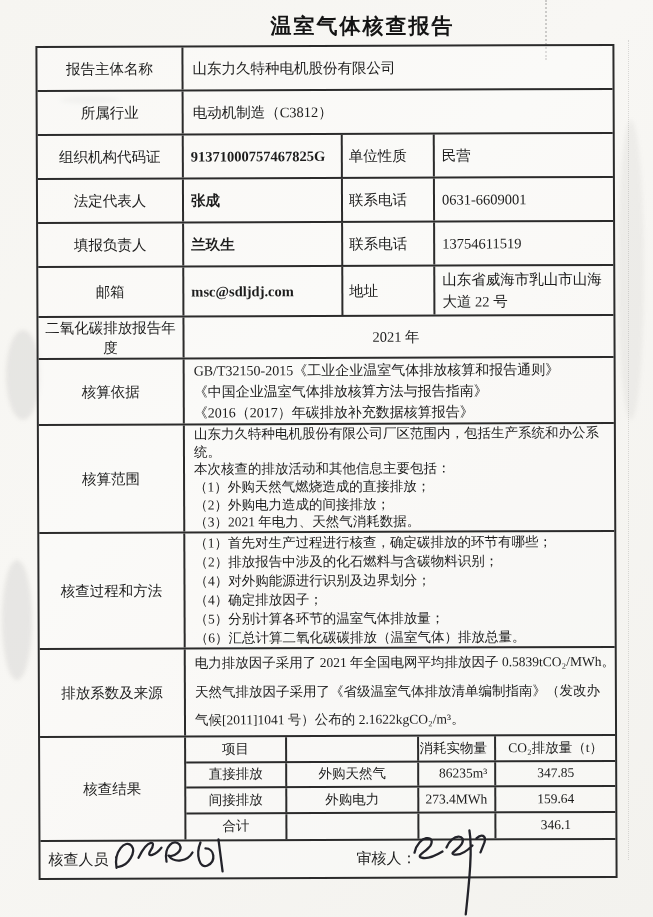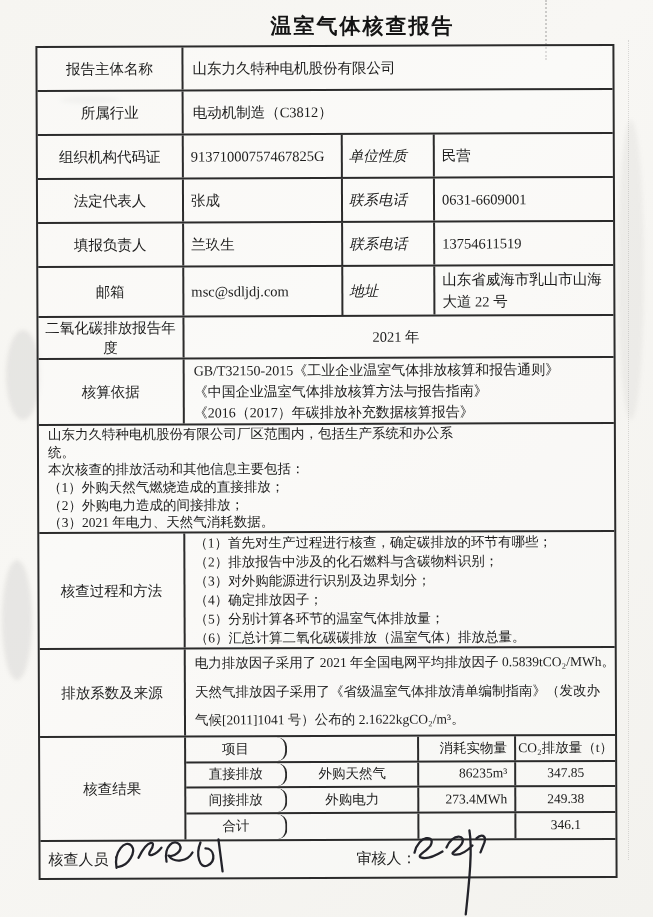--- a/index.html
+++ b/index.html
@@ -31,42 +31,42 @@
     border:2px solid #2b2b2b;background:rgba(255,255,255,.35);
     transform:rotate(-0.22deg);
     font-size:14.5px;
   }
   .trow{display:flex;border-bottom:2px solid #2b2b2b;box-sizing:border-box;}
   .trow:last-child{border-bottom:none;}
   .c{border-right:2px solid #2b2b2b;box-sizing:border-box;display:flex;align-items:center;padding:2px 6px;}
   .c:last-child{border-right:none;}
   .lab{width:146px;justify-content:center;text-align:center;flex:none;line-height:20px;}
   .val{flex:1;padding-left:9px;}
-  .w-v1{width:159px;flex:none;padding-left:7px;}
-  .w-l2{width:92px;flex:none;padding-left:6px;font-style:italic;}
+  .w-v1{width:159px;flex:none;padding-left:7px;font-weight:bold;}
+  .w-l2{width:92px;flex:none;padding-left:6px;}
   .w-v2{flex:1;padding-left:7px;line-height:22px;}
   .cen{justify-content:center;padding-left:0;}
   .h44{height:44px;} .h50{height:50px;} .h42{height:42px;}
   .h66{height:66px;} .h108{height:108px;} .h116{height:116px;} .h88{height:88px;} .h104{height:104px;} .h36{height:36px;}
   .sec{flex:1;flex-direction:column;align-items:flex-start;justify-content:center;padding:3px 0 3px 9px;}
   .line{white-space:nowrap;}
   .lh21 .line{line-height:21px;font-size:14px;}
   .lh18 .line{line-height:17.6px;font-size:13.5px;}
   .lh19 .line{line-height:19px;font-size:13.5px;}
   .lh29 .line{line-height:28.5px;font-size:13.5px;}
 
   
   .res{flex:1;display:flex;flex-direction:column;}
   .rrow{display:flex;border-bottom:2px solid #2b2b2b;box-sizing:border-box;height:26px;}
   .rrow:last-child{border-bottom:none;}
   .rc{border-right:2px solid #2b2b2b;box-sizing:border-box;display:flex;align-items:center;justify-content:center;font-size:13.5px;}
   .rc:last-child{border-right:none;}
-  .rc1{width:101px;flex:none;border-radius:10px;}
+  .rc1{width:101px;flex:none;}
   .rc2{width:132px;flex:none;font-family:Liberation Mono, monospace;}
-  .rc3{width:97px;flex:none;justify-content:flex-end;padding-right:7px;}
+  .rc3{width:77px;flex:none;justify-content:flex-end;padding-right:7px;}
   .rc4{flex:1;}
 
   
   .foot{position:relative;overflow:visible;}
   .flabel{position:absolute;top:50%;transform:translateY(-50%);font-size:15px;white-space:nowrap;}
   .flabel.verifier{left:8px;}
   .flabel.reviewer{left:316px;}
   .sig{position:absolute;overflow:visible;}
   .sig path{fill:none;stroke:#23232a;stroke-width:2.3;stroke-linecap:round;stroke-linejoin:round;}
   .sig.v{left:70px;top:-8px;}
@@ -136,36 +136,37 @@
     <div class="trow h66">
       <div class="c lab">核算依据</div>
       <div class="c sec lh21">
         <div class="line">GB/T32150-2015《工业企业温室气体排放核算和报告通则》</div>
         <div class="line">《中国企业温室气体排放核算方法与报告指南》</div>
         <div class="line">《2016（2017）年碳排放补充数据核算报告》</div>
       </div>
     </div>
 
     <div class="trow h108">
+      <div class="c lab">核算范围</div>
       <div class="c sec lh18">
         <div class="line">山东力久特种电机股份有限公司厂区范围内，包括生产系统和办公系</div>
         <div class="line">统。</div>
         <div class="line">本次核查的排放活动和其他信息主要包括：</div>
         <div class="line">（1）外购天然气燃烧造成的直接排放；</div>
         <div class="line">（2）外购电力造成的间接排放；</div>
         <div class="line">（3）2021 年电力、天然气消耗数据。</div>
       </div>
     </div>
 
     <div class="trow h116">
       <div class="c lab">核查过程和方法</div>
       <div class="c sec lh19">
         <div class="line">（1）首先对生产过程进行核查，确定碳排放的环节有哪些；</div>
         <div class="line">（2）排放报告中涉及的化石燃料与含碳物料识别；</div>
-        <div class="line">（3）对外购能源进行识别及边界划分；</div>
+        <div class="line">（4）对外购能源进行识别及边界划分；</div>
         <div class="line">（4）确定排放因子；</div>
         <div class="line">（5）分别计算各环节的温室气体排放量；</div>
         <div class="line">（6）汇总计算二氧化碳碳排放（温室气体）排放总量。</div>
       </div>
     </div>
 
     <div class="trow h88">
       <div class="c lab">排放系数及来源</div>
       <div class="c sec lh29">
         <div class="line">电力排放因子采用了 2021 年全国电网平均排放因子 0.5839tCO₂/MWh。</div>
@@ -186,21 +187,21 @@
         <div class="rrow">
           <div class="rc rc1">直接排放</div>
           <div class="rc rc2">外购天然气</div>
           <div class="rc rc3">86235m³</div>
           <div class="rc rc4">347.85</div>
         </div>
         <div class="rrow">
           <div class="rc rc1">间接排放</div>
           <div class="rc rc2">外购电力</div>
           <div class="rc rc3">273.4MWh</div>
-          <div class="rc rc4">249.38</div>
+          <div class="rc rc4">159.64</div>
         </div>
         <div class="rrow">
           <div class="rc rc1">合计</div>
           <div class="rc rc2"></div>
           <div class="rc rc3"></div>
           <div class="rc rc4">346.1</div>
         </div>
       </div>
     </div>
 

